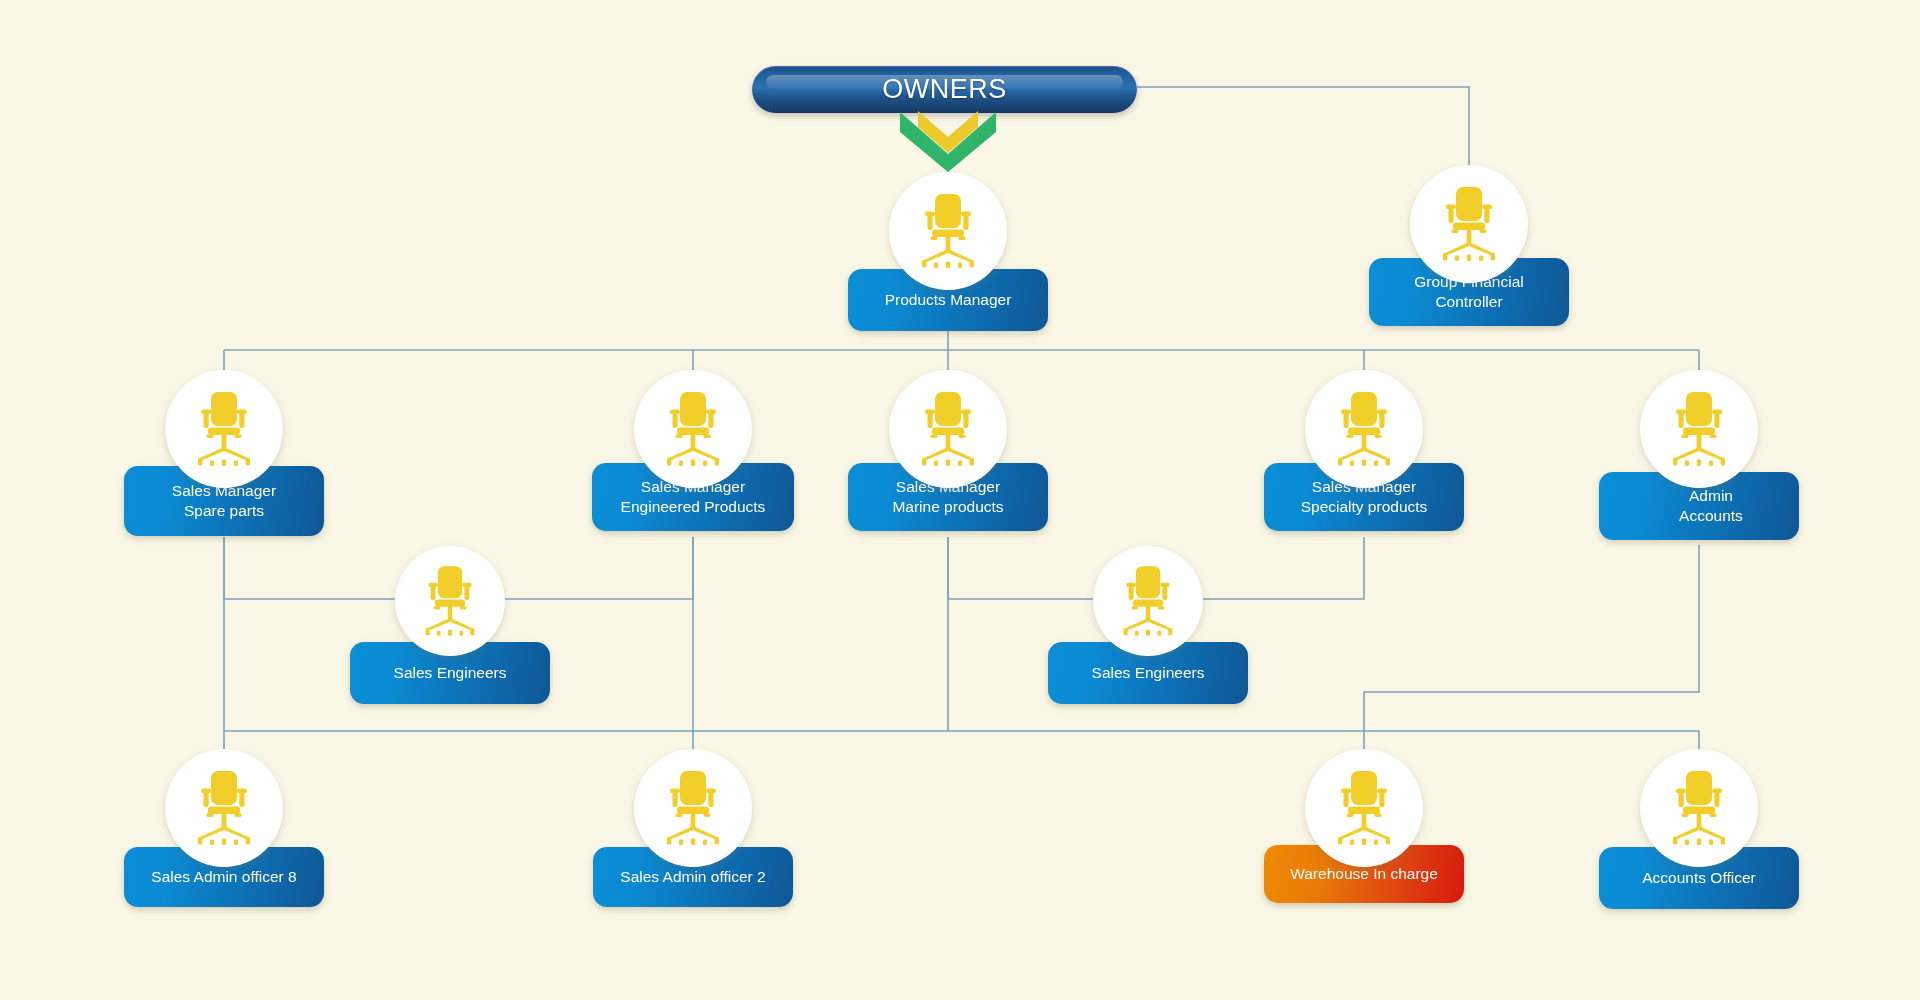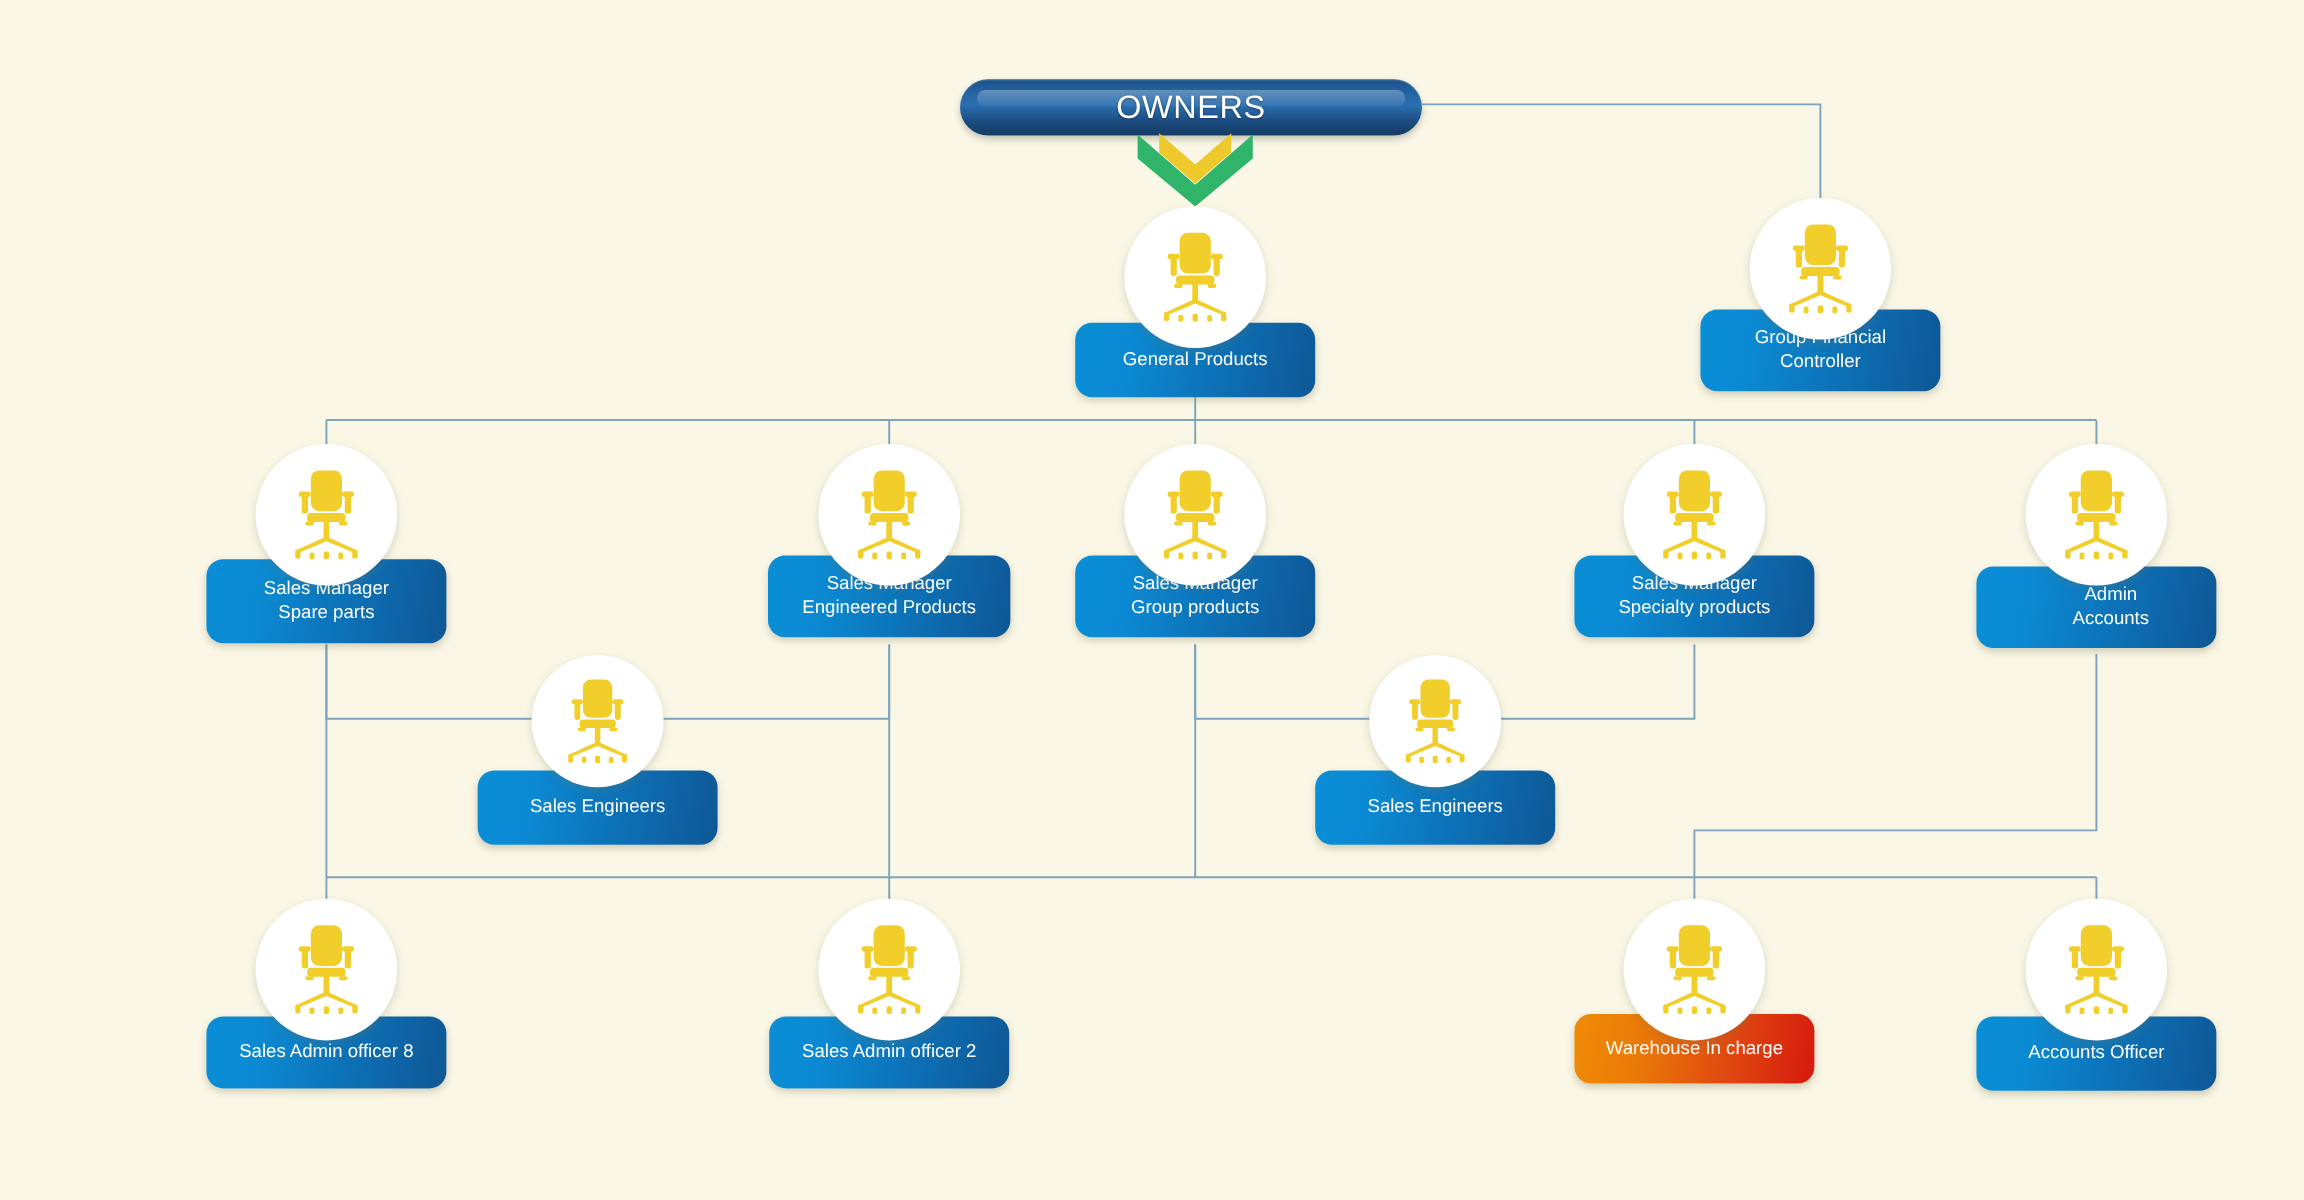--- a/index.html
+++ b/index.html
@@ -7,21 +7,20 @@
   body{
     width:1920px;height:1000px;
     background:#faf7e6;
     font-family:"Liberation Sans", sans-serif;
     overflow:hidden;
   }
   #stage{
     position:relative;
     width:1628px;height:1000px;
     background:#faf7e6;
-    margin-left:48px;
   }
   
   #wires{position:absolute;left:0;top:0;width:1920px;height:1000px;z-index:1;}
 
   
   .owners-banner{
     position:absolute;
     z-index:4;
     left:752px; top:66px;
     width:385px; height:47px;
@@ -129,21 +128,21 @@
     <span class="owners-label">OWNERS</span>
   </div>
 
   <svg class="chevron" style="left:896px;top:110px;" width="104" height="62" viewBox="0 0 104 62">
     <polygon points="4,2 52,44 100,2 100,22 52,62 4,22" fill="#2fb46a"></polygon>
     <polygon points="22,1 52,27 82,1 82,17 52,43 22,17" fill="#edc92b"></polygon>
   </svg>
 
   <div class="node" style="left:848px;top:172px;width:200px;height:160px;">
     <div class="box blue" style="top:97px;height:62px;">
-      <span>General Products</span>
+      <span>Products Manager</span>
     </div>
     <div class="circle">
       <svg class="chair" width="68" height="80" viewBox="0 0 68 80">
         <g fill="#f2ce2b">
           <rect x="21" y="3" width="26" height="34" rx="7"></rect>
           <rect x="13.5" y="22" width="5.2" height="17" rx="2.2"></rect>
           <rect x="49.3" y="22" width="5.2" height="17" rx="2.2"></rect>
           <rect x="11" y="20.5" width="10" height="4.6" rx="2.2"></rect>
           <rect x="47" y="20.5" width="10" height="4.6" rx="2.2"></rect>
           <rect x="18" y="38.5" width="32" height="7.5" rx="3"></rect>
@@ -241,21 +240,21 @@
           <rect x="20" y="71.5" width="4" height="5.5" rx="1.3"></rect>
           <rect x="44" y="71.5" width="4" height="5.5" rx="1.3"></rect>
         </g>
       </svg>
     </div>
   </div>
 
   <div class="node" style="left:848px;top:370px;width:200px;height:172px;">
     <div class="box blue" style="top:93px;height:68px;flex-direction:column;">
       <span>Sales Manager</span>
-      <span>Group products</span>
+      <span>Marine products</span>
     </div>
     <div class="circle">
       <svg class="chair" width="68" height="80" viewBox="0 0 68 80">
         <g fill="#f2ce2b">
           <rect x="21" y="3" width="26" height="34" rx="7"></rect>
           <rect x="13.5" y="22" width="5.2" height="17" rx="2.2"></rect>
           <rect x="49.3" y="22" width="5.2" height="17" rx="2.2"></rect>
           <rect x="11" y="20.5" width="10" height="4.6" rx="2.2"></rect>
           <rect x="47" y="20.5" width="10" height="4.6" rx="2.2"></rect>
           <rect x="18" y="38.5" width="32" height="7.5" rx="3"></rect>

